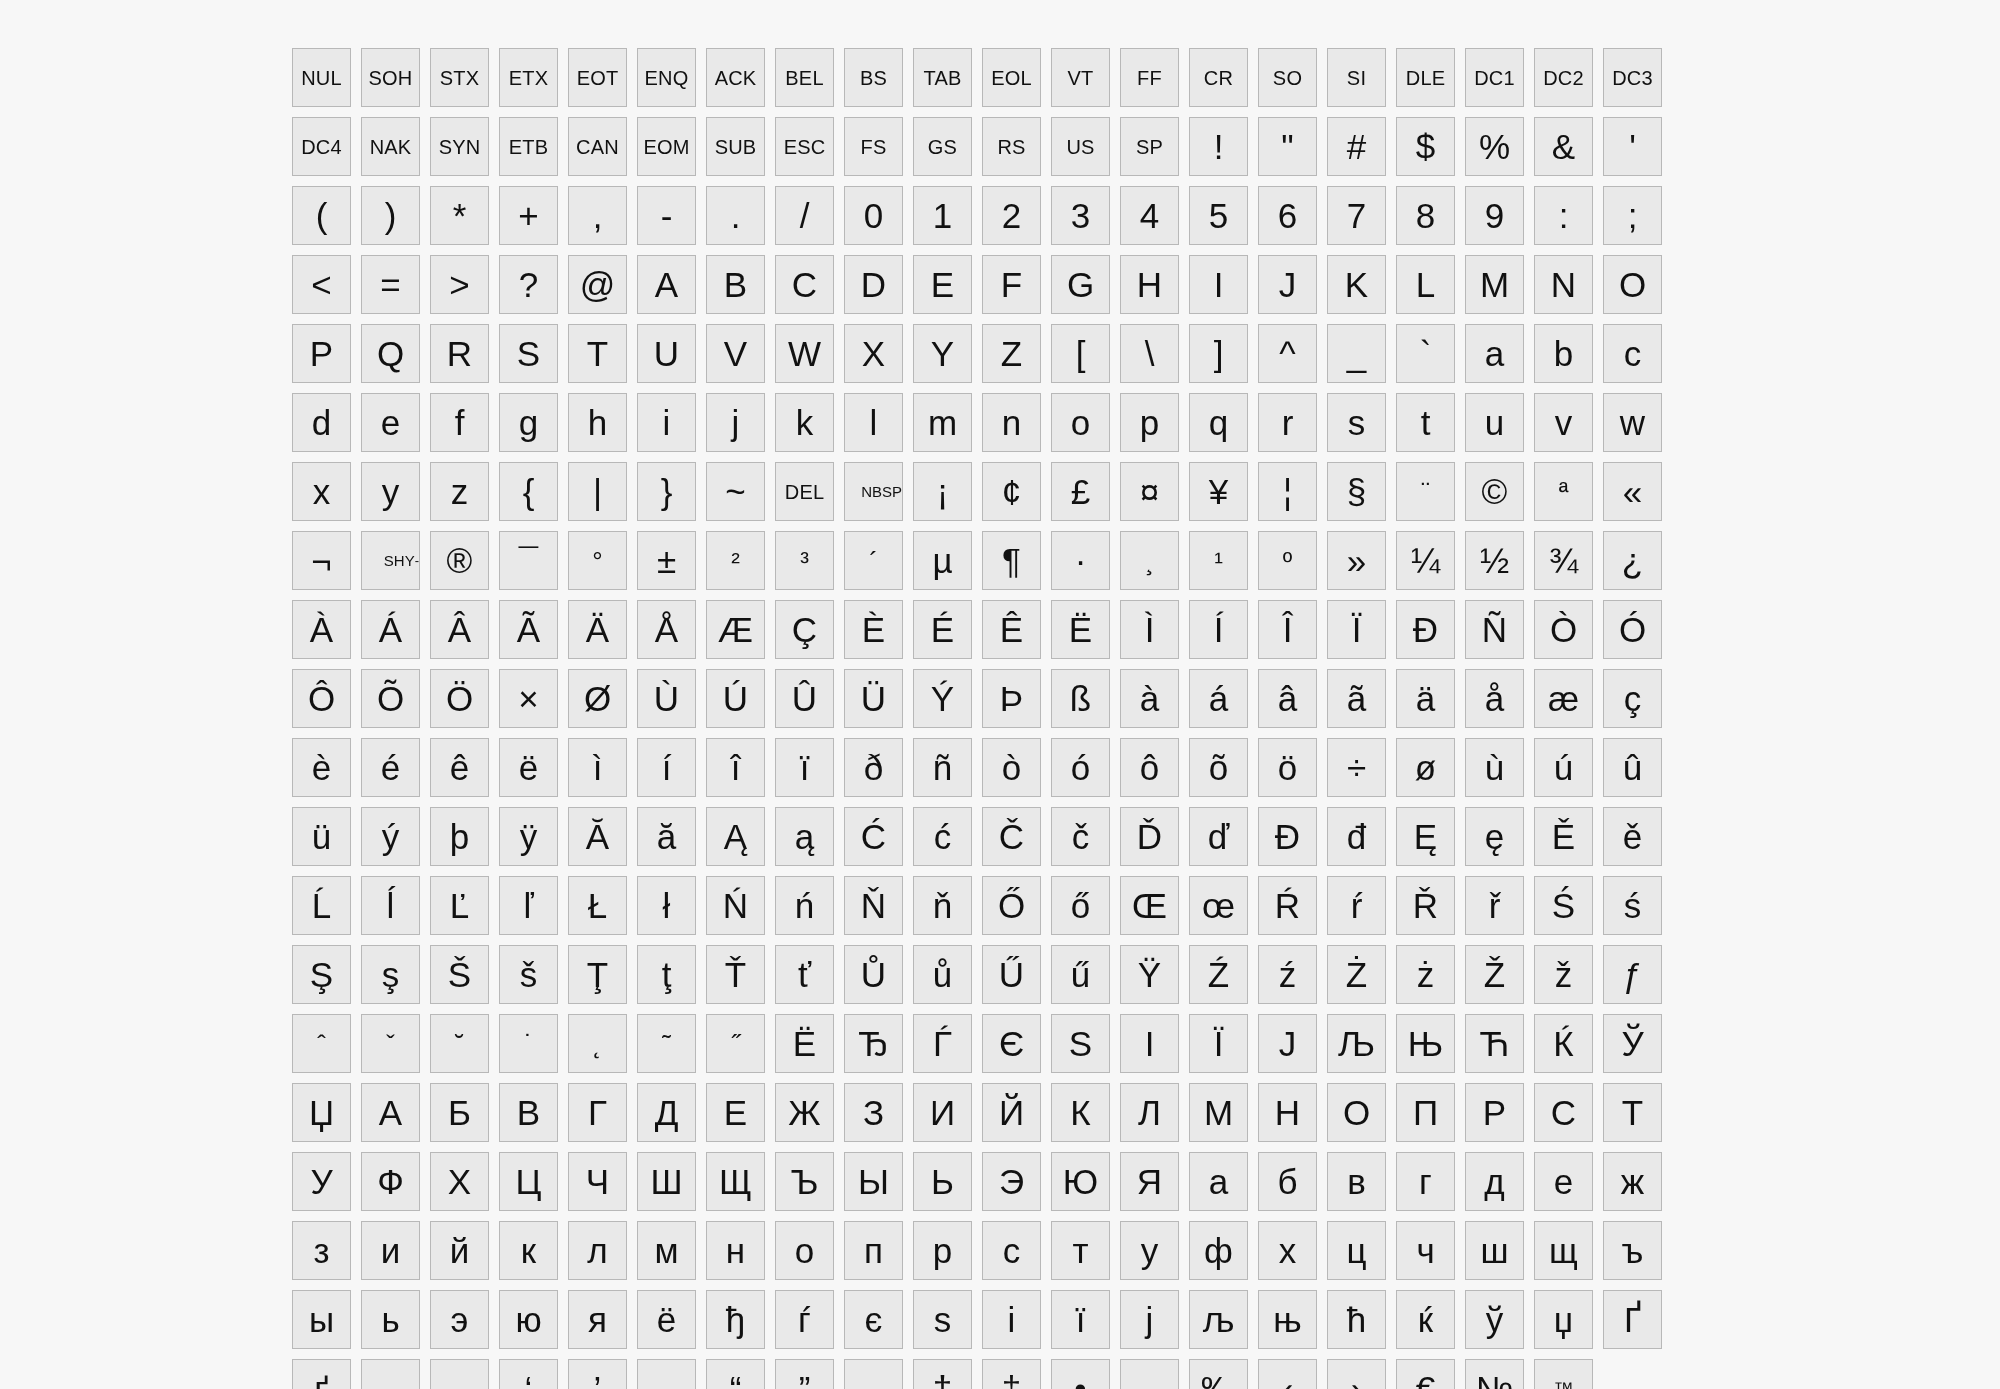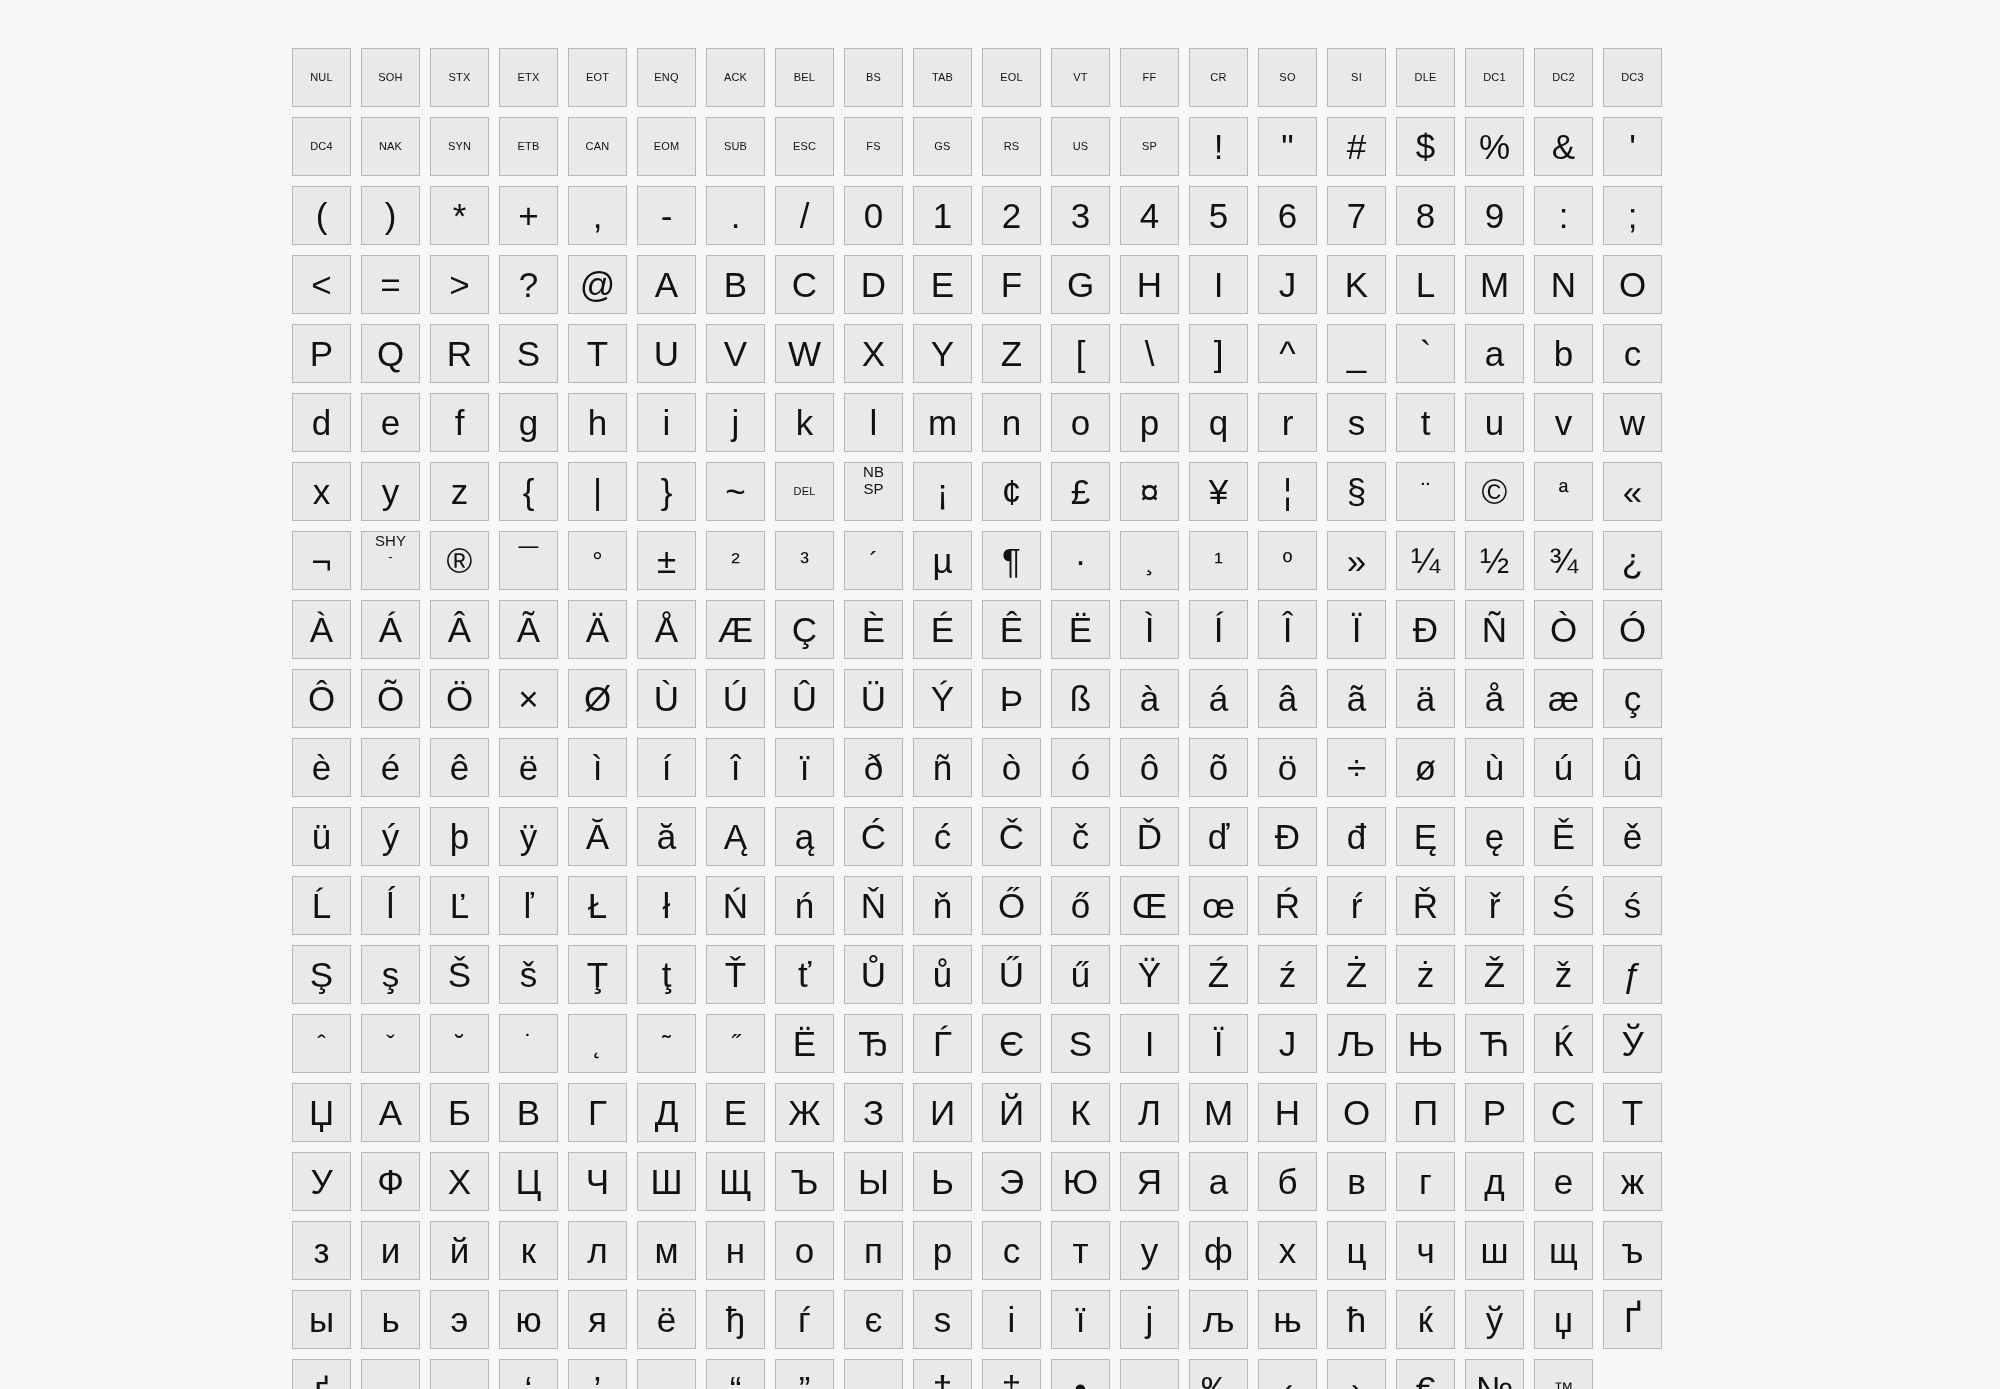--- a/index.html
+++ b/index.html
@@ -39,29 +39,29 @@
     line-height: 1;
     user-select: none;
   }
   
   .cell.glyph {
     font-size: 35px;
     font-weight: 400;
   }
   
   .cell.ctrl {
-    font-size: 11px;
+    font-size: 20px;
     font-weight: 400;
     letter-spacing: 0.2px;
   }
   
   .cell.ctrl2 {
     font-size: 15px;
-    flex-direction: column;
-    justify-content: flex-start;
+    flex-direction: row;
+    justify-content: flex-end;
     line-height: 1.15;
   }
   .cell.ctrl2 .l2 {
     font-size: 15px;
   }
   .cell.ctrl2.shy .l2 {
     font-size: 13px;
     margin-top: 1px;
   }
   

